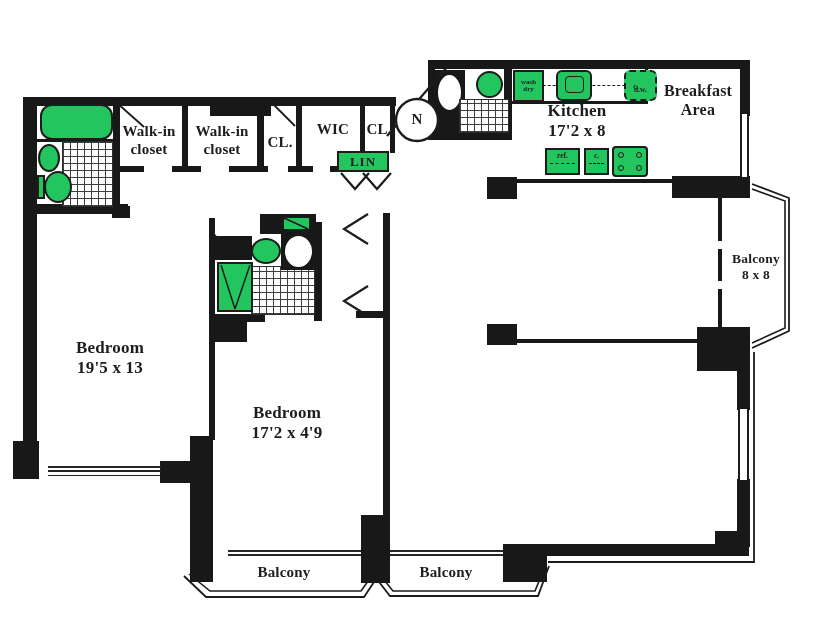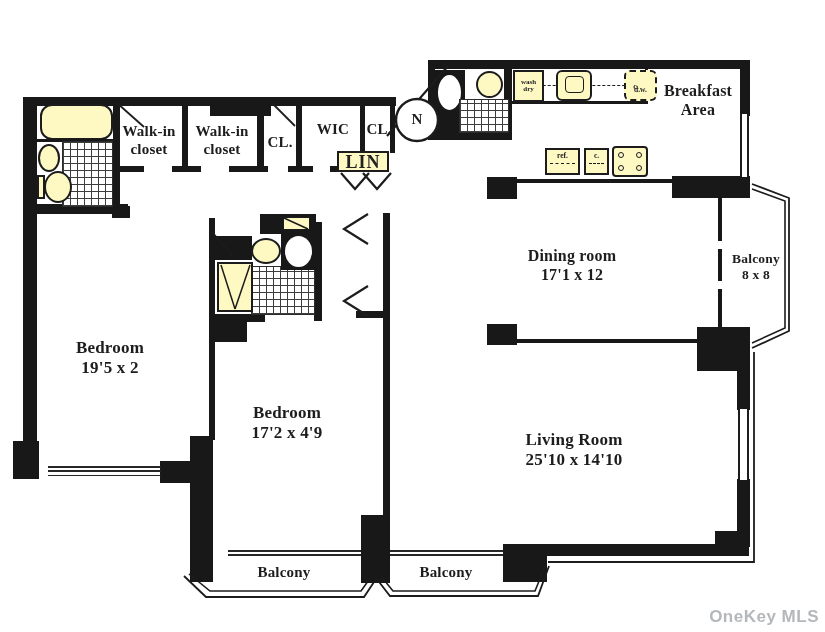--- a/index.html
+++ b/index.html
@@ -1,20 +1,20 @@
 <!DOCTYPE html>
 <html><head>
 <meta charset="utf-8">
 <style>
   html,body{margin:0;padding:0;background:#fff;}
   #plan{position:relative;width:825px;height:632px;background:#ffffff;overflow:hidden;
         font-family:"Liberation Serif",serif;}
   .w{position:absolute;background:#181818;}
   .gap{position:absolute;background:#ffffff;}
-  .fix{position:absolute;border:2px solid #1c1c1c;background:#fef9c3;box-sizing:border-box;}
+  .fix{position:absolute;border:2px solid #1c1c1c;background:#22c55e;box-sizing:border-box;}
   .ell{border-radius:50%;}
   .tile{position:absolute;box-sizing:border-box;border:1px solid #2c2c2c;background-color:#fff;
         background-image:repeating-linear-gradient(90deg,#3d3d3d 0 1px,transparent 1px 7px),
                          repeating-linear-gradient(0deg,#3d3d3d 0 1px,transparent 1px 7px);}
   .hatch{position:absolute;background:repeating-linear-gradient(180deg,#262626 0 1.6px,rgba(0,0,0,0) 1.6px 4.3px);}
   .dblv{position:absolute;box-sizing:border-box;background:#fff;border-left:2px solid #1c1c1c;border-right:2px solid #1c1c1c;}
   .lbl{position:absolute;transform:translate(-50%,-50%);font-weight:700;color:#1d1d1d;
        text-align:center;line-height:1.18;white-space:nowrap;letter-spacing:.2px;}
   .ln{display:block;}
   .tiny{position:absolute;transform:translate(-50%,-50%);font-weight:700;color:#222;
@@ -139,21 +139,21 @@
     <i class="dash-mid"></i>
   </div>
   <div class="fix" style="left:612px;top:146px;width:36px;height:31px;border-radius:4px">
     <i class="burner" style="left:4px;top:4px"></i>
     <i class="burner" style="right:4px;top:4px"></i>
     <i class="burner" style="left:4px;bottom:4px"></i>
     <i class="burner" style="right:4px;bottom:4px"></i>
   </div>
 
   <div class="fix" style="left:337px;top:151px;width:52px;height:21px;border-width:2.5px">
-    <span class="tiny" style="left:50%;top:50%;font-size:18px;letter-spacing:1px">LIN</span>
+    <span class="tiny" style="left:50%;top:50%;font-size:13px;letter-spacing:1px">LIN</span>
   </div>
 
   <svg id="svgl" width="825" height="632" viewBox="0 0 825 632">
     <g stroke="#1c1c1c" fill="none">
 
       <line x1="387" y1="136" x2="448" y2="66" stroke-width="2.2"></line>
       <circle cx="417" cy="120" r="21" fill="#ffffff" stroke-width="2.4"></circle>
 
       <line x1="117" y1="103" x2="144" y2="127" stroke-width="1.8"></line>
       <line x1="272" y1="103" x2="295" y2="126" stroke-width="1.8"></line>
@@ -187,41 +187,36 @@
     <span class="ln">Walk-in</span>
     <span class="ln">closet</span>
   </div>
   <div class="lbl" style="left:222px;top:141px;font-size:15px">
     <span class="ln">Walk-in</span>
     <span class="ln">closet</span>
   </div>
   <span class="lbl" style="left:280px;top:143px;font-size:15px">CL.</span>
   <span class="lbl" style="left:333px;top:130px;font-size:15px">WIC</span>
   <span class="lbl" style="left:379px;top:130px;font-size:15px">CL.</span>
+  <div class="lbl" style="left:577px;top:121px;font-size:17px">
+    <span class="ln">Kitchen</span>
+    <span class="ln">17'2 x 8</span>
+  </div>
   <div class="lbl" style="left:698px;top:101px;font-size:16px">
     <span class="ln">Breakfast</span>
     <span class="ln">Area</span>
   </div>
-  <div class="lbl" style="left:572px;top:266px;font-size:16px">
-    <span class="ln">Dining room</span>
-    <span class="ln">17'1 x 12</span>
-  </div>
   <div class="lbl" style="left:756px;top:267px;font-size:13.5px">
     <span class="ln">Balcony</span>
     <span class="ln">8 x 8</span>
   </div>
   <div class="lbl" style="left:110px;top:358px;font-size:17px">
     <span class="ln">Bedroom</span>
-    <span class="ln">19'5 x 2</span>
+    <span class="ln">19'5 x 13</span>
   </div>
   <div class="lbl" style="left:287px;top:423px;font-size:17px">
     <span class="ln">Bedroom</span>
     <span class="ln">17'2 x 4'9</span>
   </div>
-  <div class="lbl" style="left:574px;top:450px;font-size:17px">
-    <span class="ln">Living Room</span>
-    <span class="ln">25'10 x 14'10</span>
-  </div>
   <span class="lbl" style="left:284px;top:573px;font-size:15px">Balcony</span>
   <span class="lbl" style="left:446px;top:573px;font-size:15px">Balcony</span>
 
-  <span class="wm">OneKey MLS</span>
 </div>
 
 </body></html>

